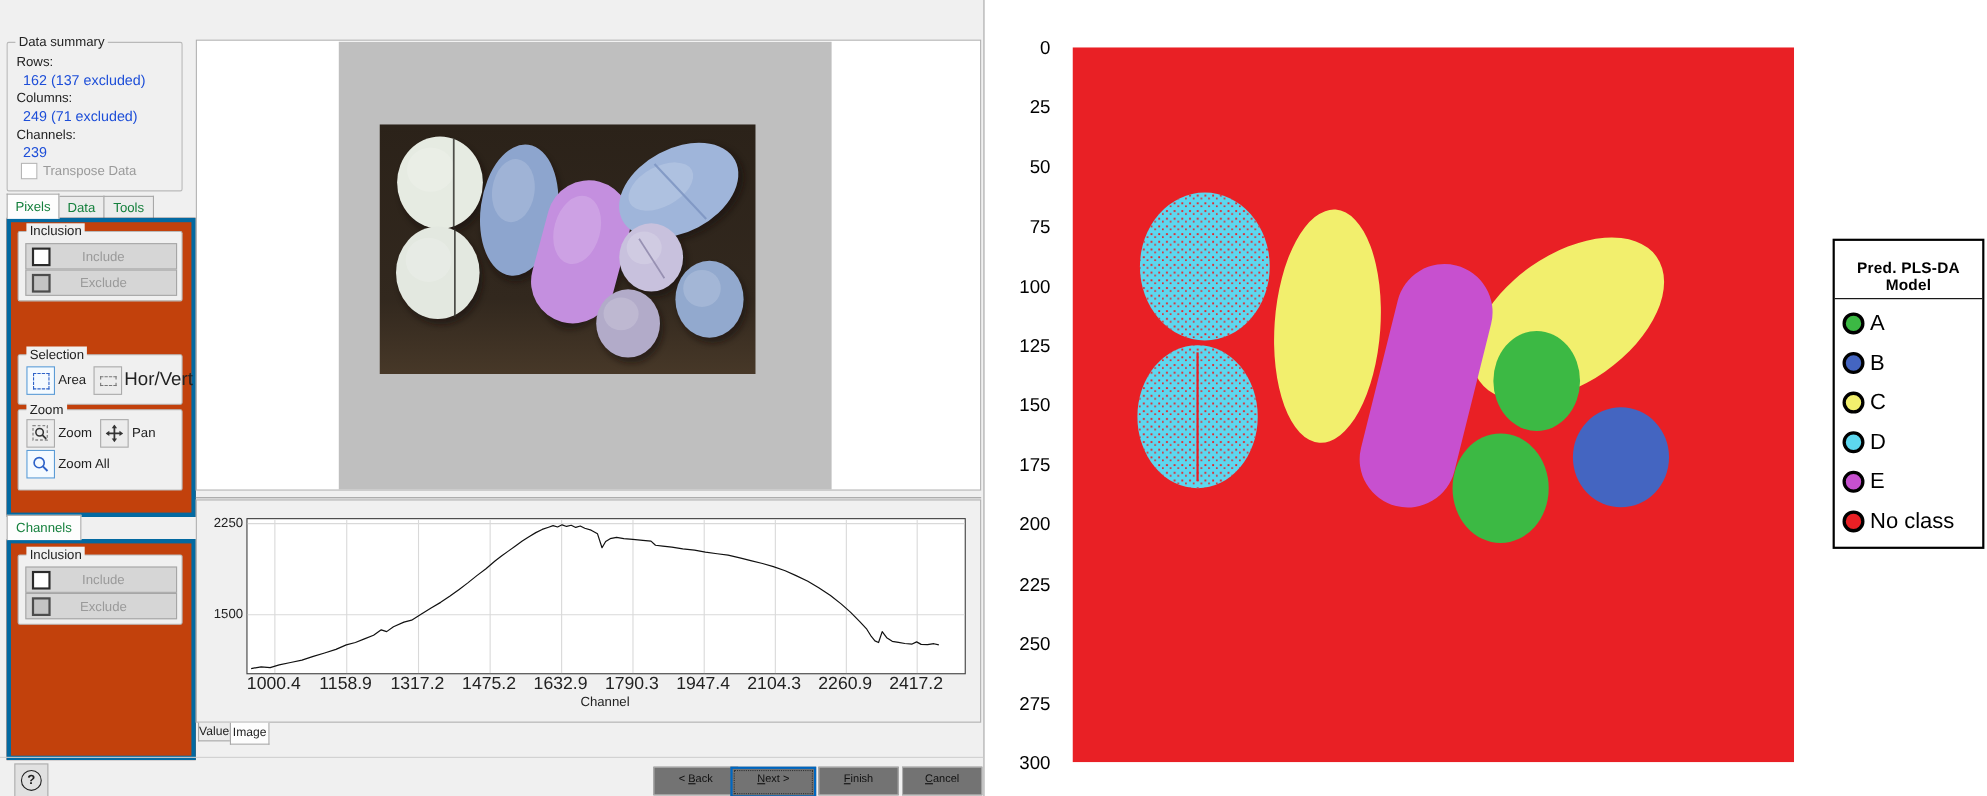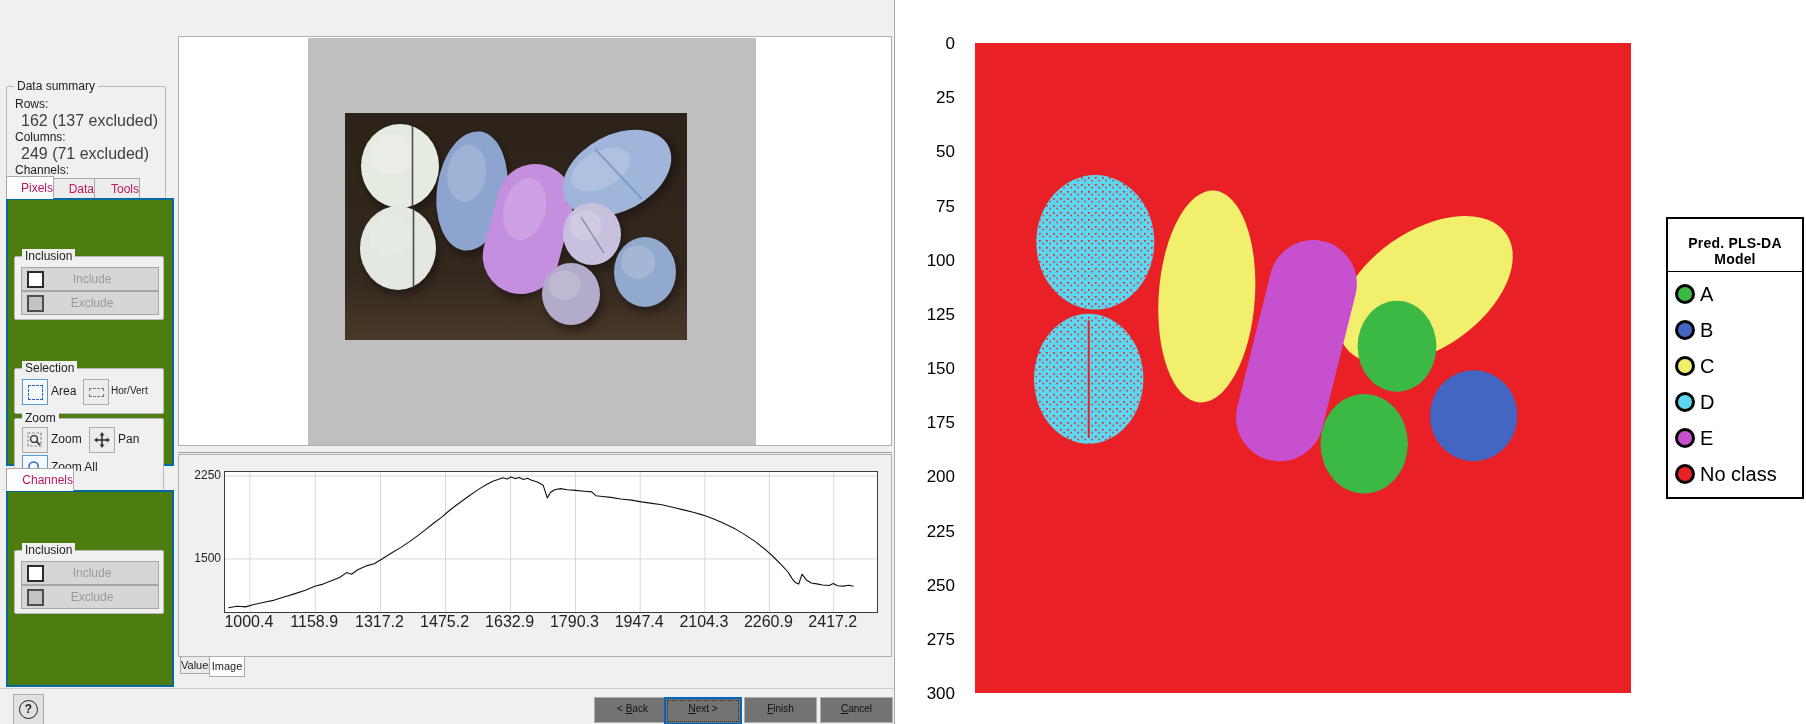--- a/index.html
+++ b/index.html
@@ -5,34 +5,34 @@
   html,body{margin:0;padding:0;}
   body{font-family:"Liberation Sans",sans-serif;background:#ffffff;}
   #stage{position:relative;width:1806px;height:724px;background:#ffffff;overflow:hidden;}
   .abs{position:absolute;}
   
   #win{left:0;top:0;width:894px;height:724px;background:#f0f0f0;border-right:1px solid #a9a9a9;border-bottom:1px solid #a9a9a9;}
   #titlebar{left:0;top:0;width:894px;height:31px;background:#ffffff;}
   #title-text{left:34px;top:0;height:31px;line-height:31px;font-size:12px;color:#000;}
   #close-btn{left:858px;top:0;width:36px;height:31px;text-align:center;line-height:31px;font-size:13px;color:#111;cursor:default;}
   
-  .grp{border:1px solid #b9b9b9;border-radius:2px;background:#f0f0f0;margin-top:48px;}
+  .grp{border:1px solid #b9b9b9;border-radius:2px;background:#f0f0f0;}
   .grp>b{position:absolute;top:-8px;left:7px;background:#f0f0f0;padding:0 3px;font-weight:normal;font-size:12px;color:#222;line-height:14px;}
   .lbl{font-size:12px;color:#222;line-height:15px;}
-  .val{font-size:16px;color:#404040;line-height:15px;}
+  .val{font-size:13px;color:#1d4ed8;line-height:15px;}
   .gray{color:#9a9a9a;}
   
   .gbtn{position:absolute;background:#d6d6d6;border:1px solid #a6a6a6;display:flex;align-items:center;}
   .gbtn .cb{width:13px;height:13px;border:2px solid #2b2b2b;background:#fff;margin-left:5px;}
   .gbtn .cb.g{background:#c3c3c3;border-color:#4d4d4d;}
   .gbtn .t{flex:1;text-align:center;font-size:12px;color:#9a9a9a;margin-right:18px;}
   
-  .tab{position:absolute;border:1px solid #a8a8a8;border-bottom:none;background:#ececec;font-size:12px;color:#be185d;text-align:right;}
+  .tab{position:absolute;border:1px solid #a8a8a8;border-bottom:none;background:#ececec;font-size:12px;color:#15803d;text-align:center;}
   .tab.on{background:#fdfdfd;z-index:3;}
-  .panel{position:absolute;border:2px solid #0369a1;background:#4d7c0f;}
+  .panel{position:absolute;border:4px solid #0369a1;background:#c2410c;}
   
   .tbtn{position:absolute;width:24px;height:24px;background:#ececec;border:1px solid #ababab;display:flex;align-items:center;justify-content:center;}
   .tbtn.on{background:#f4faff;border:1px solid #5b9bd5;}
   .tlabel{position:absolute;font-size:12px;color:#222;line-height:24px;}
   
   .wbtn{position:absolute;height:24px;background:#737373;border:1px solid #adadad;font-size:10px;color:#111;text-align:center;line-height:22px;}
   .wbtn.def{border:2px solid #0067c0;line-height:20px;outline:1px dotted #333;outline-offset:-4px;}
   
   #chart-panel{background:#f0f0f0;border:1px solid #b0b0b0;}
   #plot{position:absolute;left:45px;top:16px;width:652px;height:140px;background:#fff;border:1px solid #3c3c3c;}
@@ -97,21 +97,21 @@
 
       <div class="abs grp" style="left:6px;top:120px;width:148px;height:44px;">
         <b>Selection</b>
         <div class="tbtn on" style="left:7px;top:10px;">
           <span style="width:13px;height:13px;border:1.5px dashed #2d62c8;display:block;"></span>
         </div>
         <div class="tlabel" style="left:36px;top:10px;">Area</div>
         <div class="tbtn" style="left:68px;top:10px;">
           <span style="width:13px;height:7px;border:1.5px dashed #777;display:block;"></span>
         </div>
-        <div class="tlabel" style="left:96px;top:10px;font-size:10px;">Hor/Vert</div>
+        <div class="tlabel" style="left:96px;top:10px;font-size:17px;">Hor/Vert</div>
       </div>
 
       <div class="abs grp" style="left:6px;top:170px;width:148px;height:72px;">
         <b>Zoom</b>
         <div class="tbtn" style="left:7px;top:8px;">
           <svg width="16" height="16" viewBox="0 0 16 16">
             <rect x="1" y="1" width="13" height="13" fill="none" stroke="#888" stroke-width="1.2" stroke-dasharray="2.5 1.8"></rect>
             <circle cx="7" cy="7" r="3.4" fill="none" stroke="#333" stroke-width="1.4"></circle>
             <line x1="9.6" y1="9.6" x2="13" y2="13" stroke="#333" stroke-width="1.6"></line>
           </svg>
@@ -239,20 +239,21 @@
           <div class="xtick" style="position: absolute; left: 100.217px;">1158.9</div>
           <div class="xtick" style="position: absolute; left: 165.458px;">1317.2</div>
           <div class="xtick" style="position: absolute; left: 230.575px;">1475.2</div>
           <div class="xtick" style="position: absolute; left: 295.569px;">1632.9</div>
           <div class="xtick" style="position: absolute; left: 360.44px;">1790.3</div>
           <div class="xtick" style="position: absolute; left: 425.186px;">1947.4</div>
           <div class="xtick" style="position: absolute; left: 489.851px;">2104.3</div>
           <div class="xtick" style="position: absolute; left: 554.391px;">2260.9</div>
           <div class="xtick" style="position: absolute; left: 618.808px;">2417.2</div>
         </div>
+      <div id="xlabel">Channel</div>
     </div>
     <div class="btab" style="left:180px;top:657px;width:28px;height:16px;line-height:16px;">Values</div>
     <div class="btab on" style="left:209px;top:657px;width:34px;height:19px;line-height:19px;">Image</div>
 
     <div class="abs" style="left:0;top:688px;width:894px;height:0;border-top:1px solid #cfcfcf;"></div>
     <div id="helpbtn" class="abs">
         <span>?</span>
       </div>
     <div class="wbtn" style="left:594px;top:697px;width:75px;">&lt; <u>B</u>ack</div>
     <div class="wbtn def" style="left:664px;top:697px;width:74px;"><u>N</u>ext &gt;</div>

